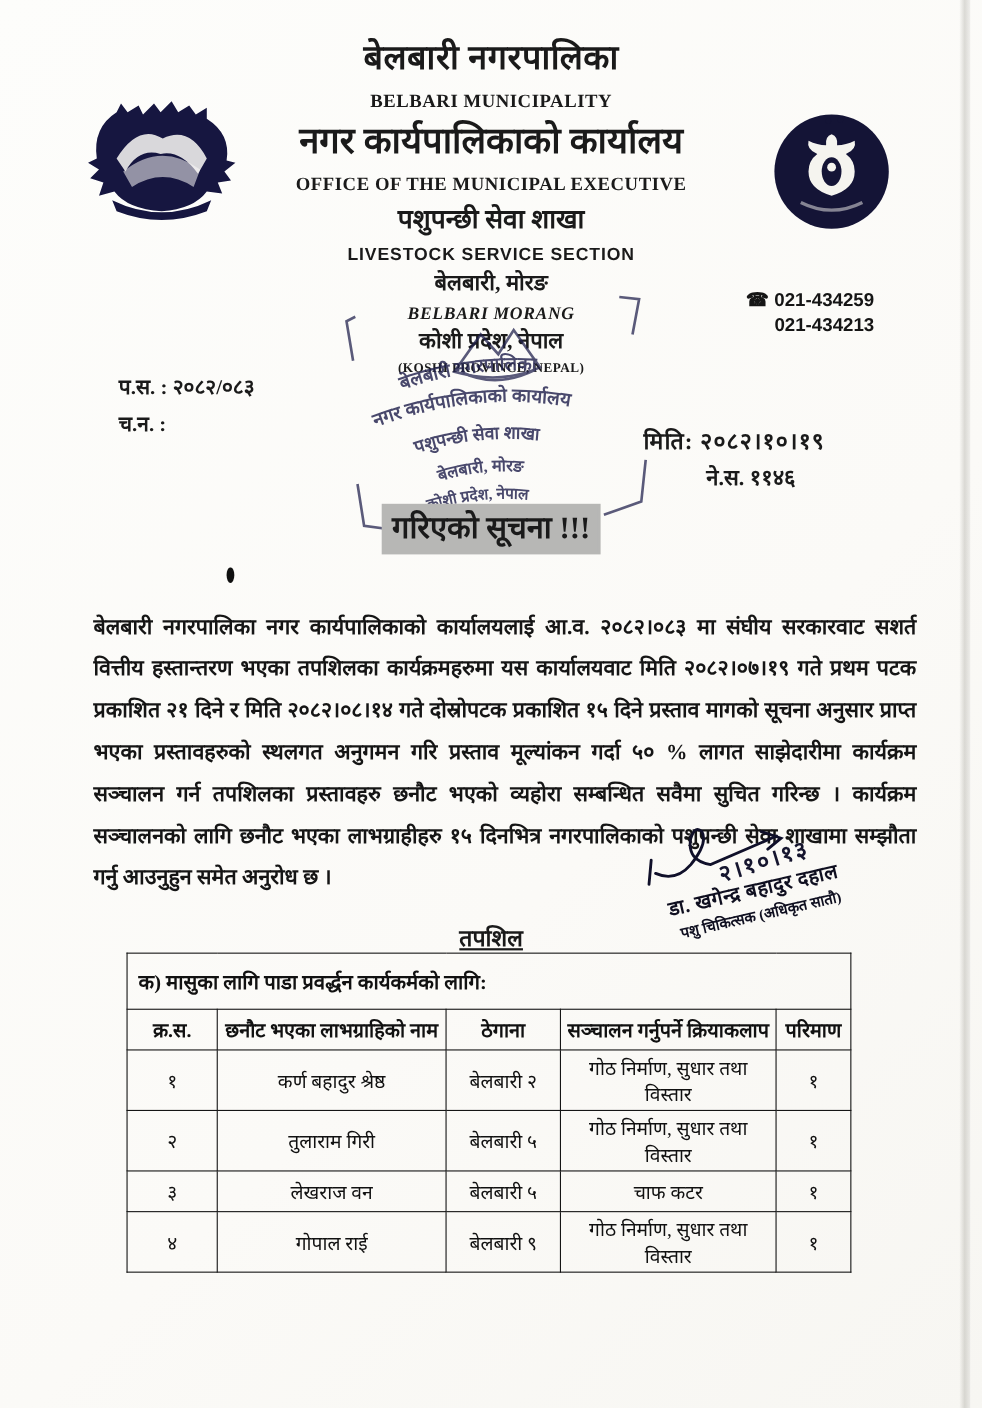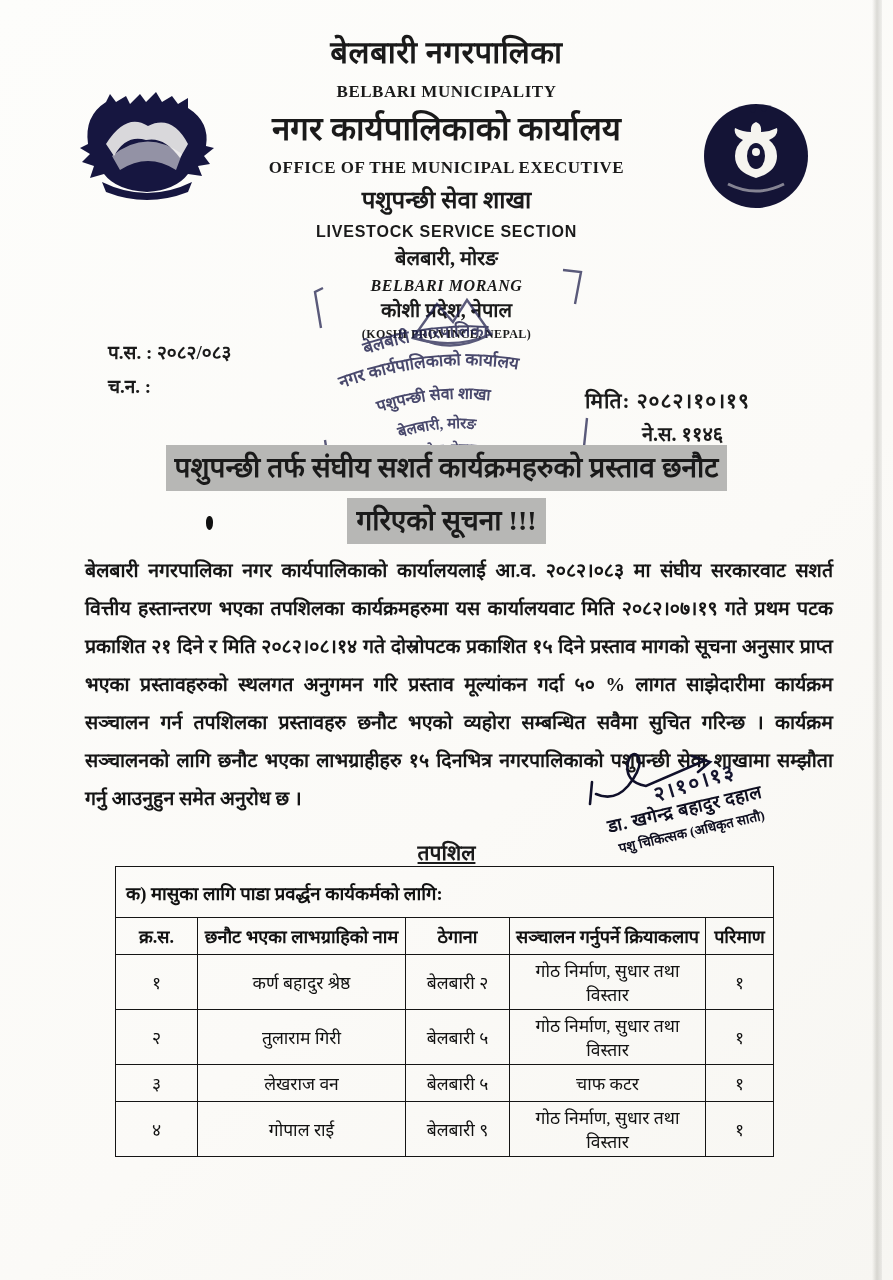--- a/index.html
+++ b/index.html
@@ -122,20 +122,27 @@
     <div class="h-office-np">नगर कार्यपालिकाको कार्यालय</div>
     <div class="h-office-en">OFFICE OF THE MUNICIPAL EXECUTIVE</div>
     <div class="h-section-np">पशुपन्छी सेवा शाखा</div>
     <div class="h-section-en">LIVESTOCK SERVICE SECTION</div>
     <div class="h-place-np">बेलबारी, मोरङ</div>
     <div class="h-place-en">BELBARI MORANG</div>
     <div class="h-prov-np">कोशी प्रदेश, नेपाल</div>
     <div class="h-prov-en">(KOSHI PROVINCE, NEPAL)</div>
   </div>
 
+  <div class="phones">
+    <div>
+      <span>☎</span>
+      <span>021-434259</span>
+    </div>
+    <div class="row2">021-434213</div>
+  </div>
 
   <div class="refs">
     <div>प.स. : २०८२/०८३</div>
     <div>च.न. :</div>
   </div>
 
   <svg class="office-stamp" viewBox="0 0 310 250">
     <defs>
       <path id="arc1" d="M 55 118 Q 155 78 255 106"></path>
       <path id="arc2" d="M 42 148 Q 155 104 268 138"></path>
@@ -157,21 +164,20 @@
       <text font-size="16"><textPath href="#arc3" startOffset="12%">पशुपन्छी सेवा शाखा</textPath></text>
       <text font-size="15"><textPath href="#arc4" startOffset="16%">बेलबारी, मोरङ</textPath></text>
       <text font-size="14"><textPath href="#arc5" startOffset="12%">कोशी प्रदेश, नेपाल</textPath></text>
     </g>
   </svg>
 
   <div class="miti">मिति: २०८२।१०।१९</div>
   <div class="nesa">ने.स. ११४६</div>
 
   <div class="title-wrap">
-    <div><span class="title-line">पशुपन्छी तर्फ संघीय सशर्त कार्यक्रमहरुको प्रस्ताव छनौट</span></div>
     <div class="title-line2"><span class="title-line">गरिएको सूचना !!!</span></div>
   </div>
   <div class="ink-dot"></div>
 
   <div class="body-par">बेलबारी नगरपालिका नगर कार्यपालिकाको कार्यालयलाई आ.व. २०८२।०८३ मा संघीय सरकारवाट सशर्त वित्तीय हस्तान्तरण भएका तपशिलका कार्यक्रमहरुमा यस कार्यालयवाट मिति २०८२।०७।१९ गते प्रथम पटक प्रकाशित २१ दिने र मिति २०८२।०८।१४ गते दोस्रोपटक प्रकाशित १५ दिने प्रस्ताव मागको सूचना अनुसार प्राप्त भएका प्रस्तावहरुको स्थलगत अनुगमन गरि प्रस्ताव मूल्यांकन गर्दा ५० % लागत साझेदारीमा कार्यक्रम सञ्चालन गर्न तपशिलका प्रस्तावहरु छनौट भएको व्यहोरा सम्बन्धित सवैमा सुचित गरिन्छ । कार्यक्रम सञ्चालनको लागि छनौट भएका लाभग्राहीहरु १५ दिनभित्र नगरपालिकाको पशुपन्छी सेवा शाखामा सम्झौता गर्नु आउनुहुन समेत अनुरोध छ ।</div>
 
   <svg class="sig-scribble" viewBox="0 0 150 70">
     <g stroke="#10102a" stroke-width="2.6" fill="none" stroke-linecap="round">
       <path d="M8 52 Q 26 60 40 44 Q 56 24 50 14 Q 44 8 40 20 Q 36 40 58 44 L 118 18"></path>
       <path d="M104 14 L 122 20 L 110 30"></path>

